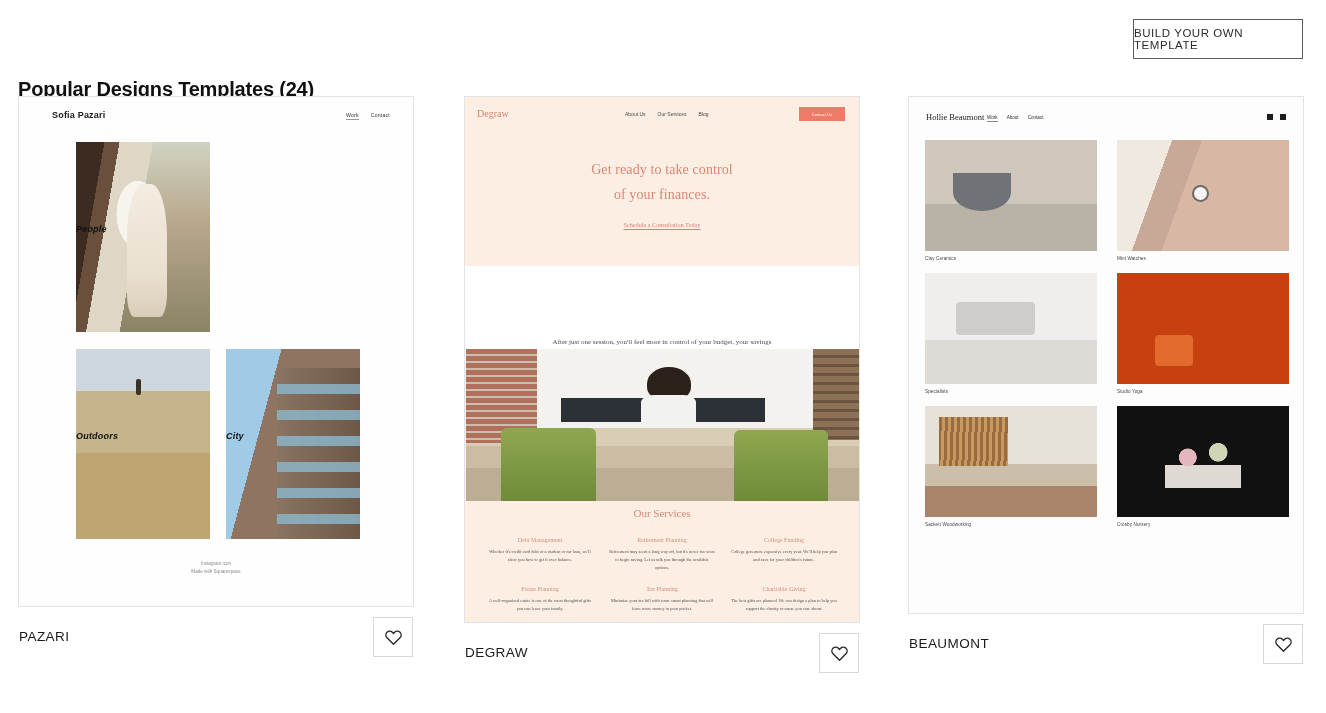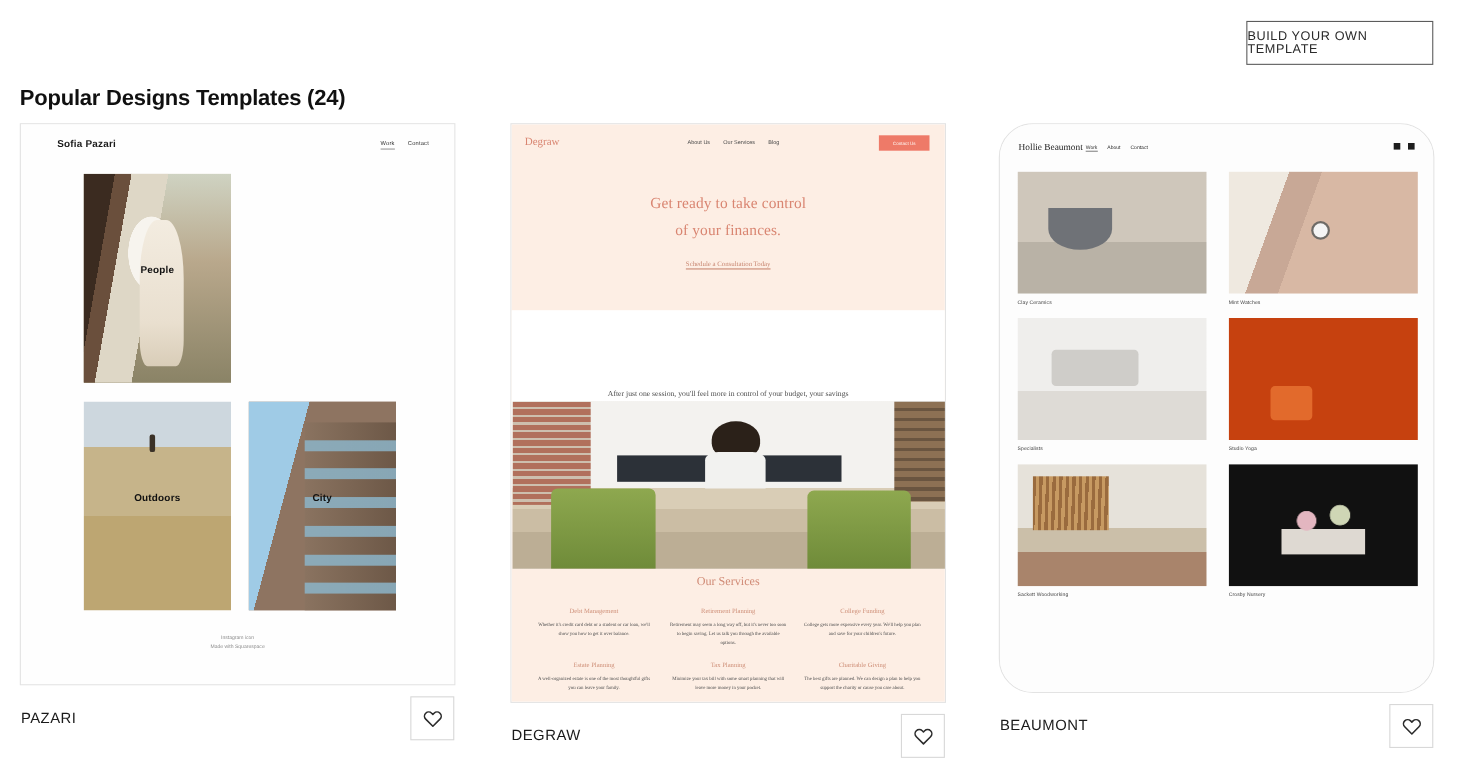--- a/index.html
+++ b/index.html
@@ -36,34 +36,34 @@
   }
 
   .page-title {
     position: absolute; left: 18px; top: 78px;
     font-size: 20px; font-weight: bold; letter-spacing: -.2px;
     color: #101010;
   }
 
   
   .grid {
-    position: absolute; left: 0; top: 112px; width: 1326px; height: 544px;
+    position: absolute; left: 0; top: 96px; width: 1326px; height: 544px;
   }
   .card { position: absolute; top: 0; width: 396px; }
   .card.c0 { left: 18px; }
   .card.c1 { left: 464px; }
   .card.c2 { left: 908px; }
 
   .preview {
     position: relative; width: 396px; overflow: hidden;
     border: 1px solid #e3e3e3; background: #fff;
   }
   .card.c0 .preview { height: 511px; }
   .card.c1 .preview { height: 527px; }
-  .card.c2 .preview { height: 518px; border-radius: 31px; }
+  .card.c2 .preview { height: 518px; }
 
   .card-footer {
     position: relative; width: 396px; height: 54px;
   }
   .card-name {
     position: absolute; left: 1px; top: 22px;
     font-size: 13.5px; letter-spacing: .45px; color: #1a1a1a;
   }
   .fav-btn {
     position: absolute; right: 1px; top: 10px;
@@ -82,22 +82,22 @@
   .pz-nav { position: absolute; right: 23px; top: 15px; display: flex; gap: 12px; }
   .pz-nav span { font-size: 5.2px; color: #333; letter-spacing: .2px; }
   .pz-nav span.act { border-bottom: 1px solid #999; padding-bottom: 1px; }
 
   .pz-grid { position: absolute; left: 57px; top: 45px; width: 284px; }
   .pz-row { display: flex; gap: 16px; }
   .pz-row + .pz-row { margin-top: 17px; }
   .pz-tile { position: relative; width: 134px; height: 190px; overflow: hidden; }
   .pz-cap {
     position: absolute; left: 0; right: 0; top: 43%;
-    text-align: center; font-size: 9px; font-weight: bold;
-    color: #111; letter-spacing: .2px;
+    font-size: 9px; font-weight: bold;
+    color: #111; letter-spacing: .2px; font-style: italic;
   }
 
   
   .img-people {
     width: 100%; height: 100%;
     background:
       radial-gradient(ellipse 38px 60px at 46% 38%, #f7f4ee 0%, #f7f4ee 55%, transparent 56%),
       linear-gradient(100deg, #3b2b20 0 17%, #6a4f3c 17% 26%, #ded7c6 26% 46%, transparent 46%),
       linear-gradient(180deg, #cfd3c2 0%, #b9a88c 42%, #8a8366 100%),
       #a89a7e;

